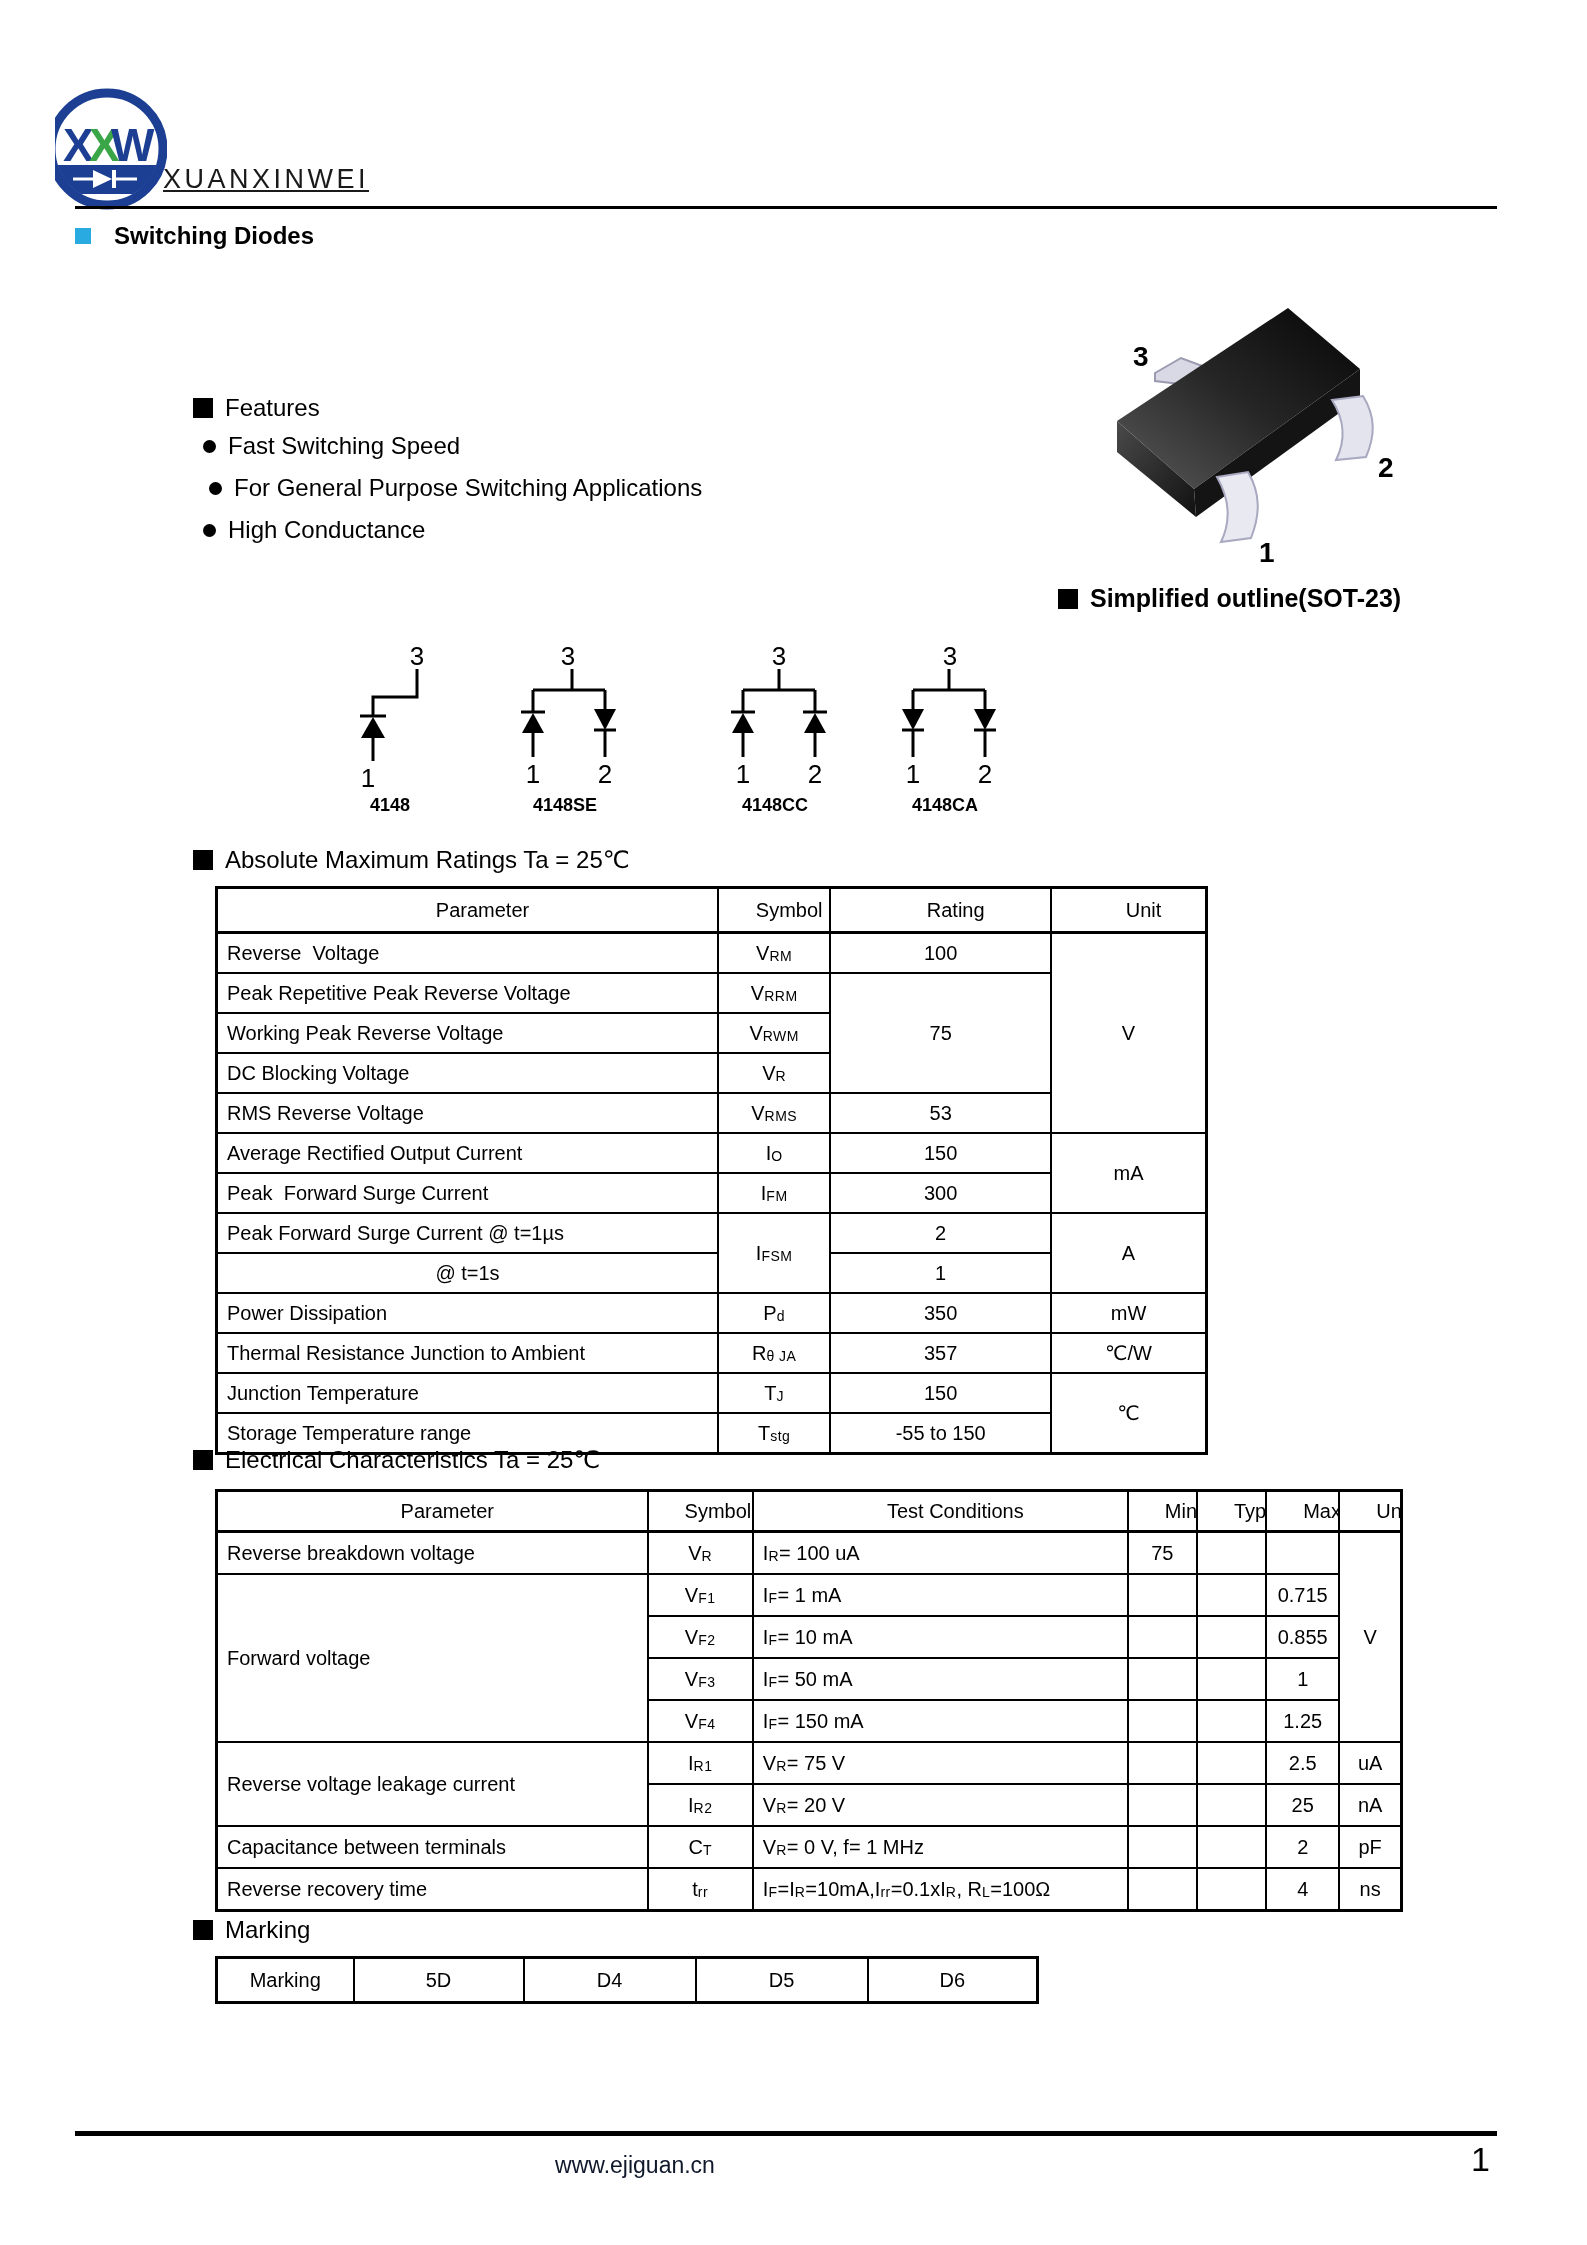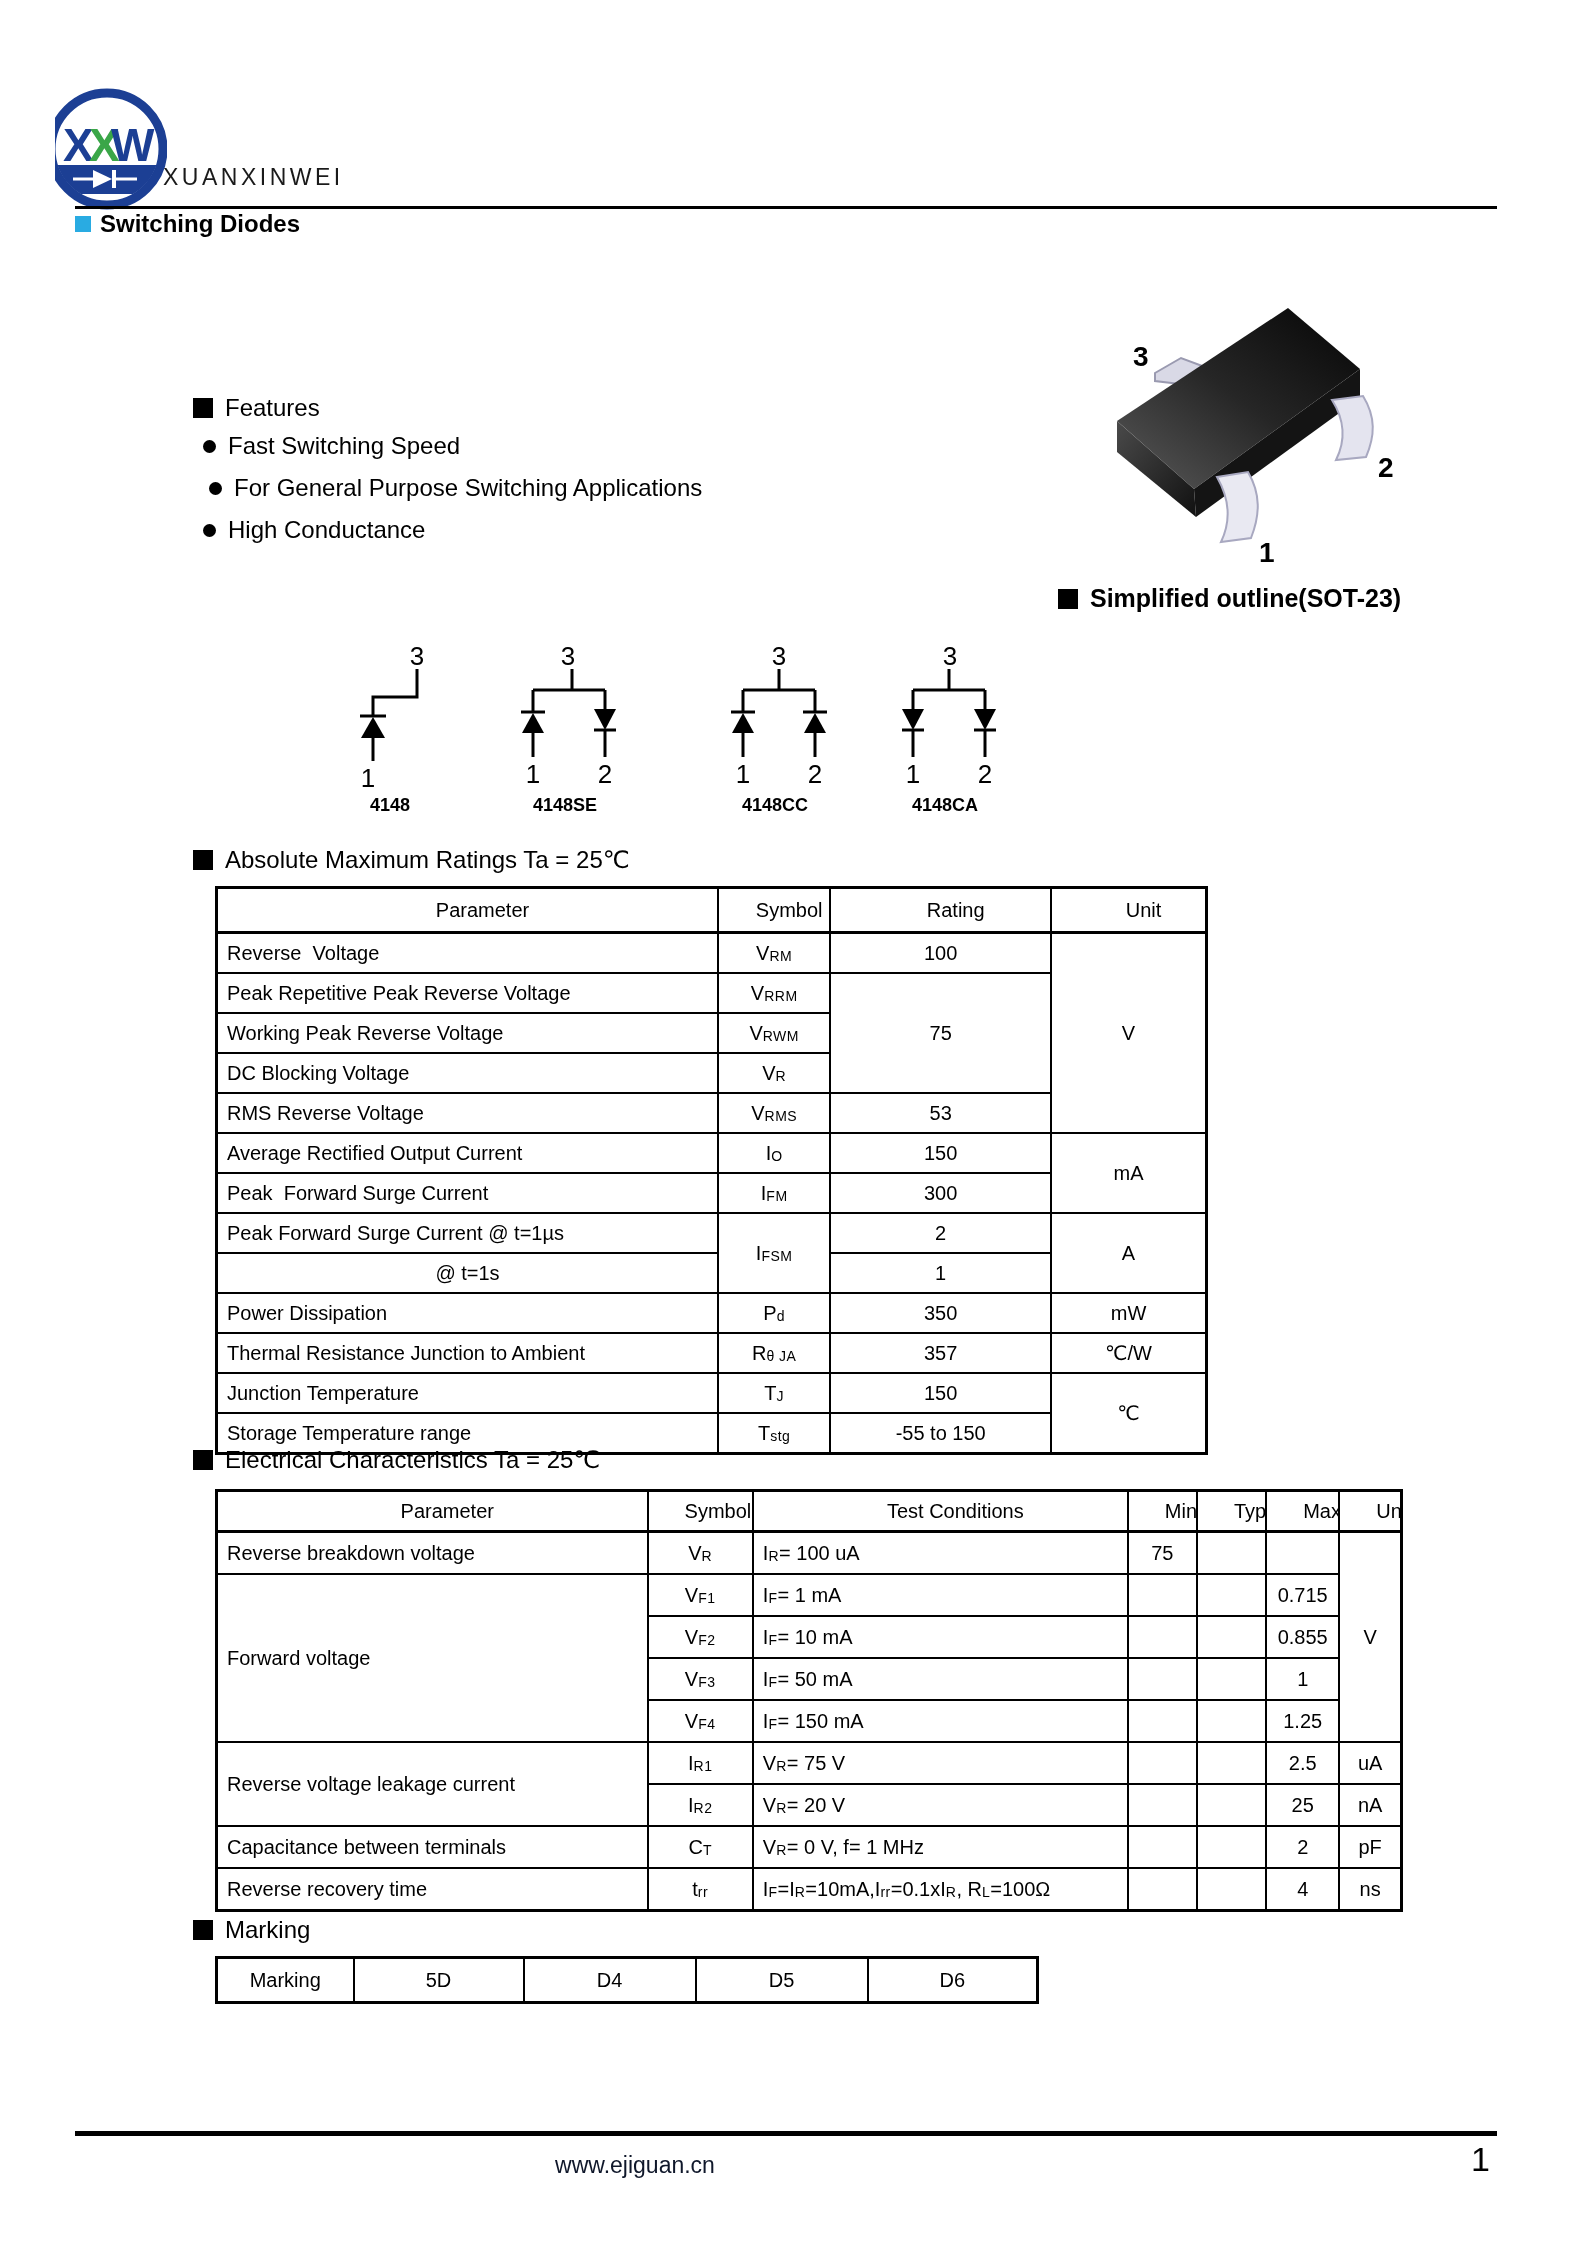--- a/index.html
+++ b/index.html
@@ -3,25 +3,25 @@
 <meta charset="utf-8">
 <style>
   html,body{margin:0;padding:0;background:#e8e8e8;}
   .page{position:relative;width:1587px;height:2245px;background:#ffffff;margin:0 auto;
         font-family:"Liberation Sans","DejaVu Sans",sans-serif;color:#000;overflow:hidden;}
   .abs{position:absolute;}
   
   .part-title{right:95px;top:156px;font-size:37px;font-weight:bold;letter-spacing:0px;}
   .hr-top{left:75px;top:206px;width:1422px;height:3px;background:#000;}
   .hr-bottom{left:75px;top:2131px;width:1422px;height:5px;background:#000;}
-  .cat-row{left:75px;top:210px;display:flex;align-items:center;gap:9px;}
+  .cat-row{left:75px;top:222px;display:flex;align-items:center;gap:23px;}
   .blue-sq{width:16px;height:16px;background:#29abe2;}
   .cat-label{font-size:24px;font-weight:bold;}
   .logo-cn{left:162px;top:84px;font-size:58px;font-weight:bold;letter-spacing:5px;color:#0d0d0d;}
-  .logo-py{left:163px;top:164px;font-size:23px;letter-spacing:3.5px;color:#1a1a1a;}
+  .logo-py{left:163px;top:164px;font-size:27px;letter-spacing:3.5px;color:#1a1a1a;text-decoration:underline;}
   
   .sec{display:flex;align-items:center;gap:12px;}
   .blk-sq{width:20px;height:20px;background:#000;flex:0 0 auto;}
   .sec-label{font-size:24px;}
   .sec-label.bold{font-weight:bold;font-size:25px;}
   
   .feat-item{display:flex;align-items:center;gap:12px;}
   .dot{width:13px;height:13px;border-radius:50%;background:#000;flex:0 0 auto;}
   .feat-text{font-size:24px;}
   

